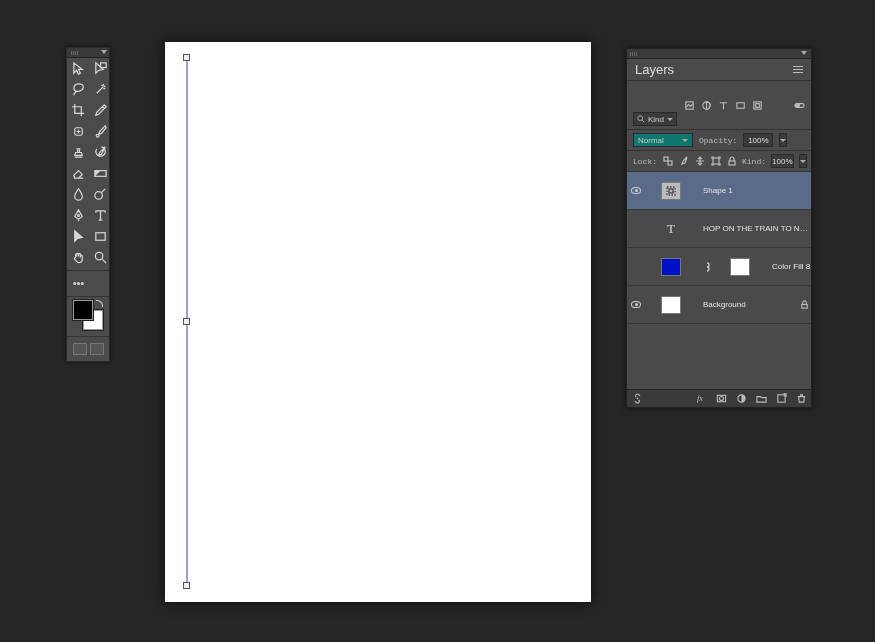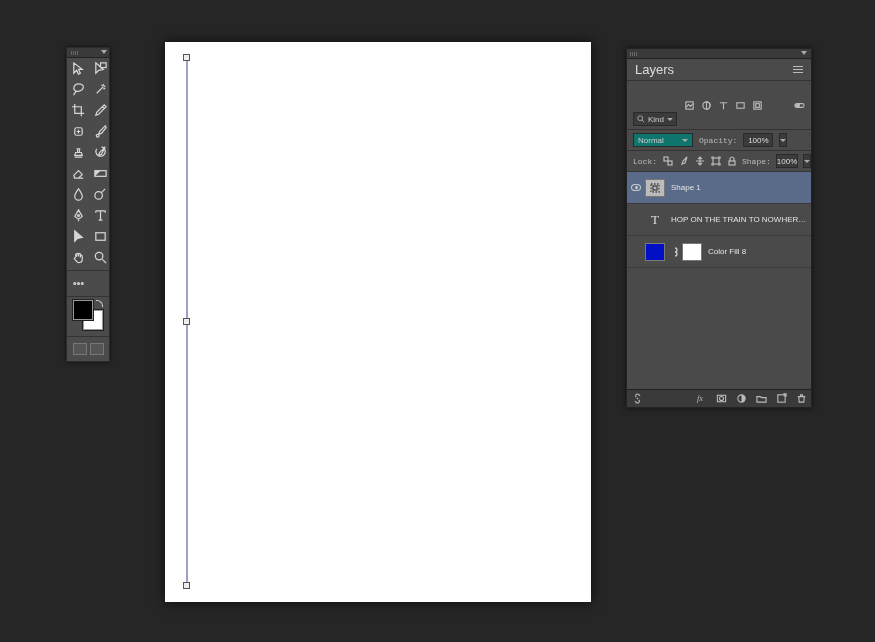--- a/index.html
+++ b/index.html
@@ -199,25 +199,26 @@
   .licon{width:11px;height:11px;display:flex;align-items:center;justify-content:center;cursor:pointer;}
   .licon svg{width:10px;height:10px;} .licon svg *{stroke:#bbb;fill:none;stroke-width:1.2;}
 
   .layer-list {
     flex: 1 1 auto;
     overflow: hidden;
     background: #4a4a4a;
   }
   .layer {
     display:flex; align-items:center;
-    height: 32px;
+    height: 38px;
     border-bottom: 1px solid #3a3a3a;
     font-size: 8px;
     color:#e4e4e4;
     cursor:pointer;
+    gap:16px;
   }
   .layer.sel { background: #5a6b8a; }
   .vis-col { width:18px; display:flex;align-items:center;justify-content:center; }
   .eye { width:10px;height:7px;border:1px solid #ccc;border-radius:50%/60%; position:relative;}
   .eye::after{content:"";position:absolute;left:3px;top:1px;width:3px;height:3px;border-radius:50%;background:#ccc;}
   .thumb { width:20px;height:18px;border:1px solid #777;background:#fff;margin-right:6px;flex:0 0 auto;}
   .thumb.vector { width:20px;height:18px;border:1px solid #777;background:#bbb;display:flex;align-items:center;justify-content:center;margin-right:6px;}
   .thumb.vector svg{width:12px;height:12px;} .thumb.vector svg *{stroke:#444;fill:none;stroke-width:1.3;}
   .thumb.type { width:20px;height:18px;display:flex;align-items:center;justify-content:center;font-size:13px;color:#ddd;font-family:Georgia,serif;border:none;background:none;margin-right:6px;}
   .thumb.blue { background:#0010c5; }
@@ -482,21 +483,21 @@
             <path d="M1 3 L1 1 L3 1 M7 1 L9 1 L9 3 M9 7 L9 9 L7 9 M3 9 L1 9 L1 7"></path>
           </svg>
         </div>
       <div class="licon">
           <svg viewBox="0 0 10 10">
             <rect x="2" y="5" width="6" height="4"></rect>
             <path d="M3 5 L3 3 A2 2 0 0 1 7 3 L7 5"></path>
           </svg>
         </div>
     </div>
-    <span class="lbl" style="margin-left:auto">Shape:</span>
+    <span class="lbl" style="margin-left:auto">Kind:</span>
     <div class="pct-field">
         <span>100%</span>
       </div>
     <div class="pct-arrow">
         <span></span>
       </div>
   </div>
 
   <div class="layer-list">
 
@@ -524,20 +525,33 @@
       <div class="thumb blue"></div>
       <div class="link">
           <svg viewBox="0 0 6 10">
             <path d="M3 1 A2 2 0 0 1 3 5 M3 5 A2 2 0 0 1 3 9"></path>
           </svg>
         </div>
       <div class="mask"></div>
       <span class="layer-name">Color Fill 8</span>
     </div>
 
+    <div class="layer">
+      <div class="vis-col">
+          <div class="eye"></div>
+        </div>
+      <div class="thumb"></div>
+      <span class="layer-name">Background</span>
+      <div class="lock-ind">
+          <svg viewBox="0 0 10 10">
+            <rect x="2" y="5" width="6" height="4"></rect>
+            <path d="M3 5 L3 3 A2 2 0 0 1 7 3 L7 5"></path>
+          </svg>
+        </div>
+    </div>
 
   </div>
 
   <div class="bottom-bar">
     <div class="blink-left">
       <div class="bicon">
           <svg viewBox="0 0 12 12">
             <path d="M4 6 A2 2 0 0 1 4 2 L6 2 M8 6 A2 2 0 0 1 8 10 L6 10 M5 6 L7 6" transform="rotate(45 6 6)"></path>
           </svg>
         </div>

